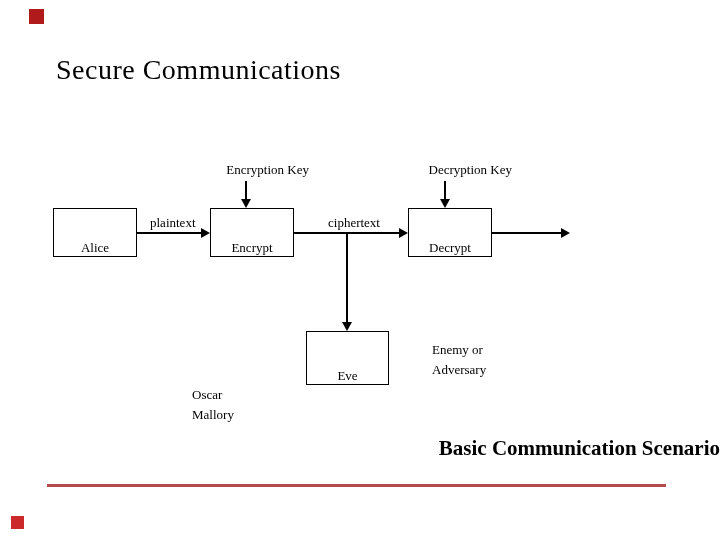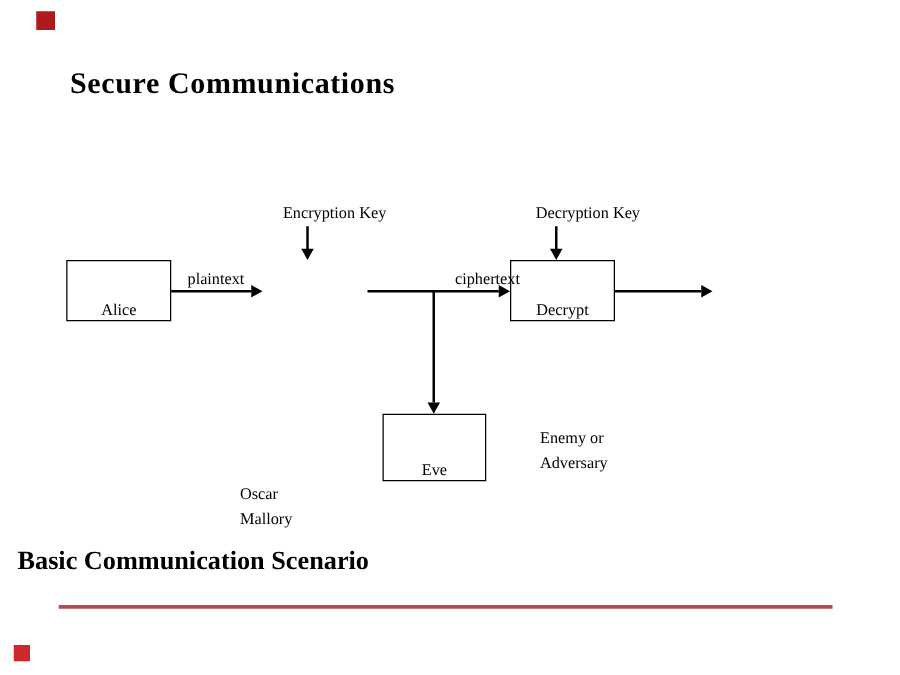--- a/index.html
+++ b/index.html
@@ -6,28 +6,28 @@
   .slide{
     position:relative; width:720px; height:540px; margin:0 auto;
     background:var(--bg,#fff); overflow:hidden;
     font-family:"Liberation Serif","DejaVu Serif",serif; color:var(--ink,#000);
   }
   .corner-sq{position:absolute;}
   .corner-sq.top{left:29px; top:9px; width:15px; height:15px; background:var(--sq-top,#b01a1a);}
   .corner-sq.bottom{left:11px; top:516px; width:13px; height:13px; background:var(--sq-bot,#cc2a2a);}
   .title{
     position:absolute; left:56px; top:54px; margin:0;
-    font-size:24px; font-weight:bold; letter-spacing:0.5px; white-space:nowrap;
+    font-size:28px; font-weight:normal; letter-spacing:0.5px; white-space:nowrap;
   }
   .key-label{position:absolute; top:162px; width:120px; text-align:right; font-size:13px; white-space:nowrap;}
   .key-label.enc{left:189px;}
   .key-label.dec{left:392px;}
   .small-label{position:absolute; top:215px; font-size:13px; white-space:nowrap;}
   .small-label.pt{left:150px;}
-  .small-label.ct{left:328px;margin-left:36px;}
+  .small-label.ct{left:328px;}
   .hline{position:absolute; height:2px; background:var(--line,#000);}
   .vline{position:absolute; width:2px; background:var(--line,#000);}
   .head-right{position:absolute; width:0; height:0;
     border-top:5px solid transparent; border-bottom:5px solid transparent;
     border-left:9px solid var(--line,#000);}
   .head-down{position:absolute; width:0; height:0;
     border-left:5px solid transparent; border-right:5px solid transparent;
     border-top:9px solid var(--line,#000);}
   .box{
     position:absolute; box-sizing:border-box; border:1px solid var(--line,#000);
@@ -36,21 +36,21 @@
   }
   .box.alice{left:53px; width:84px;}
   .box.encrypt{left:210px; width:84px;}
   .box.decrypt{left:408px; width:84px;}
   .box.bob{left:570px; width:83px;}
   .box.eve{top:331px; left:306px; width:83px; height:54px;}
   .two-line{position:absolute; top:340px; font-size:13px; line-height:20px;}
   .two-line.oscar{left:192px;margin-top:45px;}
   .two-line.enemy{left:432px;}
   .caption{
-    position:absolute; left:14px; top:436px; width:706px; text-align:left;
+    position:absolute; left:14px; top:436px; width:706px; text-align:right;
     font-size:21px; font-weight:bold; white-space:nowrap;
   }
   .accent-rule{position:absolute; left:47px; top:484px; width:619px; height:3px; background:var(--accent,#b5494f);}
 </style>
 </head>
 <body>
 
 <div class="slide">
 
   <div class="corner-sq top"></div>
@@ -62,20 +62,23 @@
   <div class="key-label dec">Decryption Key</div>
 
   <div class="vline" style="left:245px; top:181px; height:19px;"></div>
   <div class="head-down" style="left:241px; top:199px;"></div>
 
   <div class="vline" style="left:444px; top:181px; height:19px;"></div>
   <div class="head-down" style="left:440px; top:199px;"></div>
 
   <div class="box alice">
     <span>Alice</span>
+  </div>
+  <div class="box encrypt">
+    <span>Encrypt</span>
   </div>
   <div class="box decrypt">
     <span>Decrypt</span>
   </div>
 
   <div class="small-label pt">plaintext</div>
   <div class="hline" style="left:137px; top:232px; width:64px;"></div>
   <div class="head-right" style="left:201px; top:228px;"></div>
 
   <div class="small-label ct">ciphertext</div>

